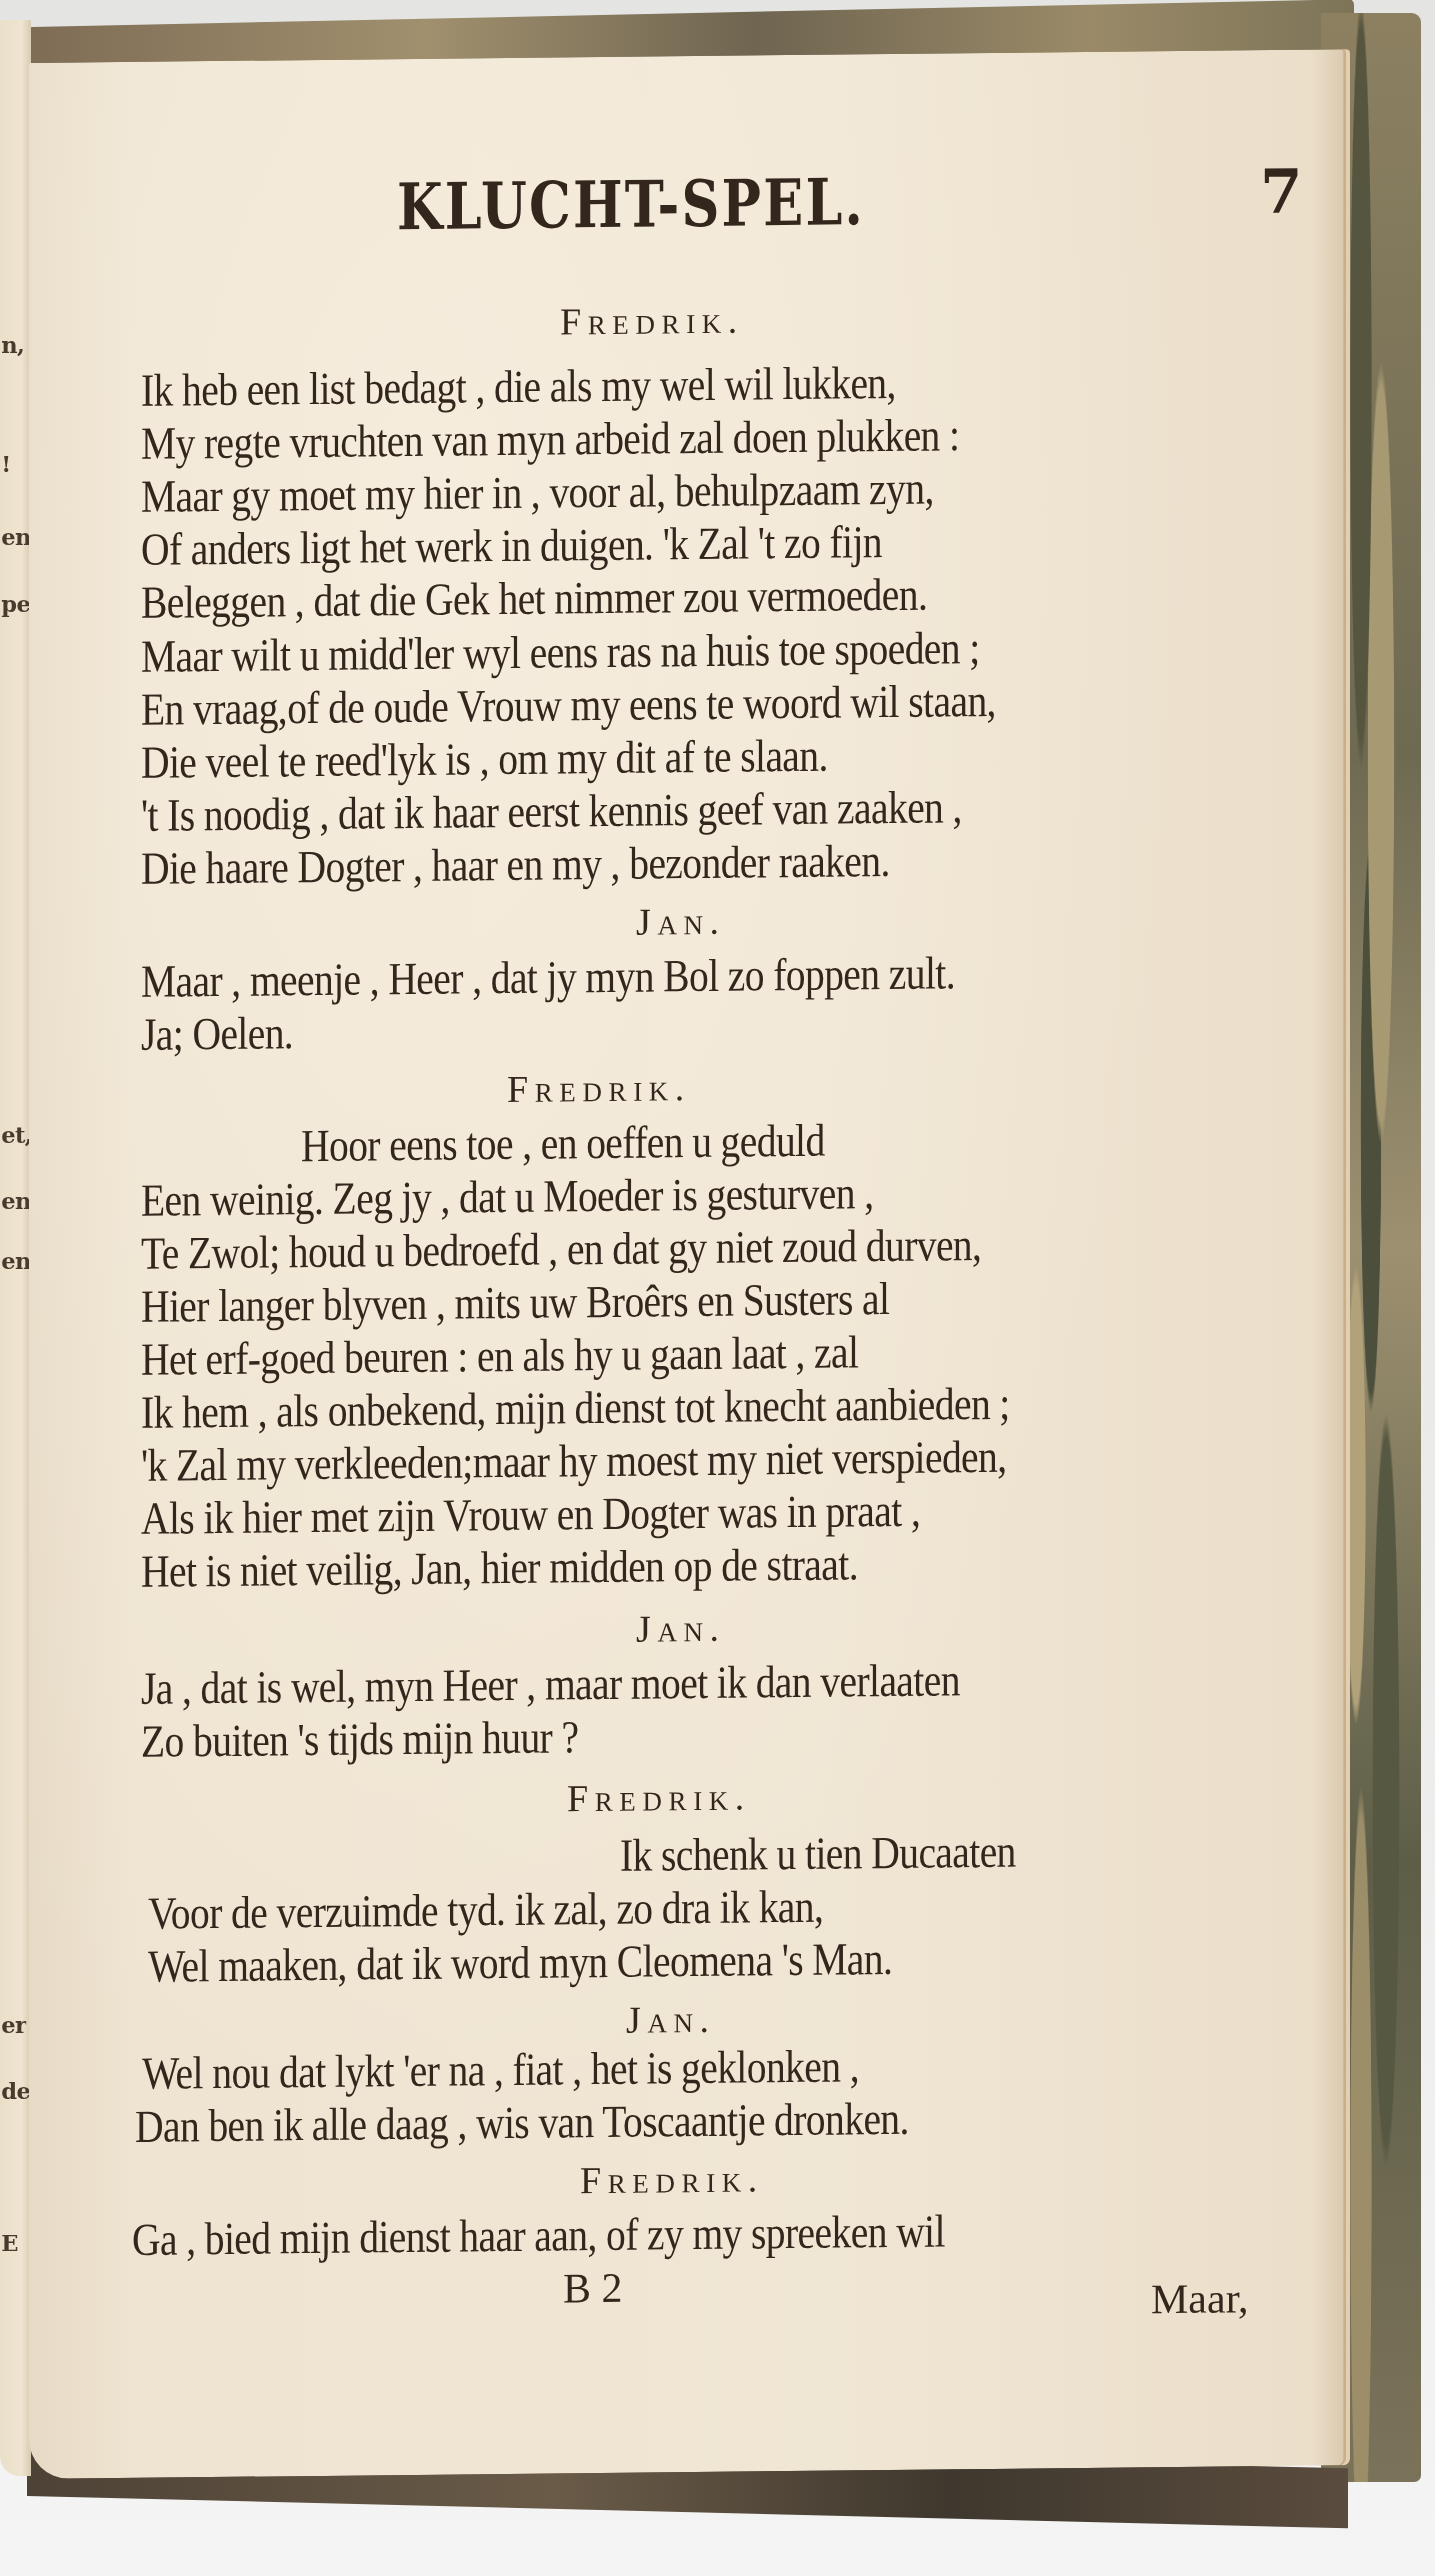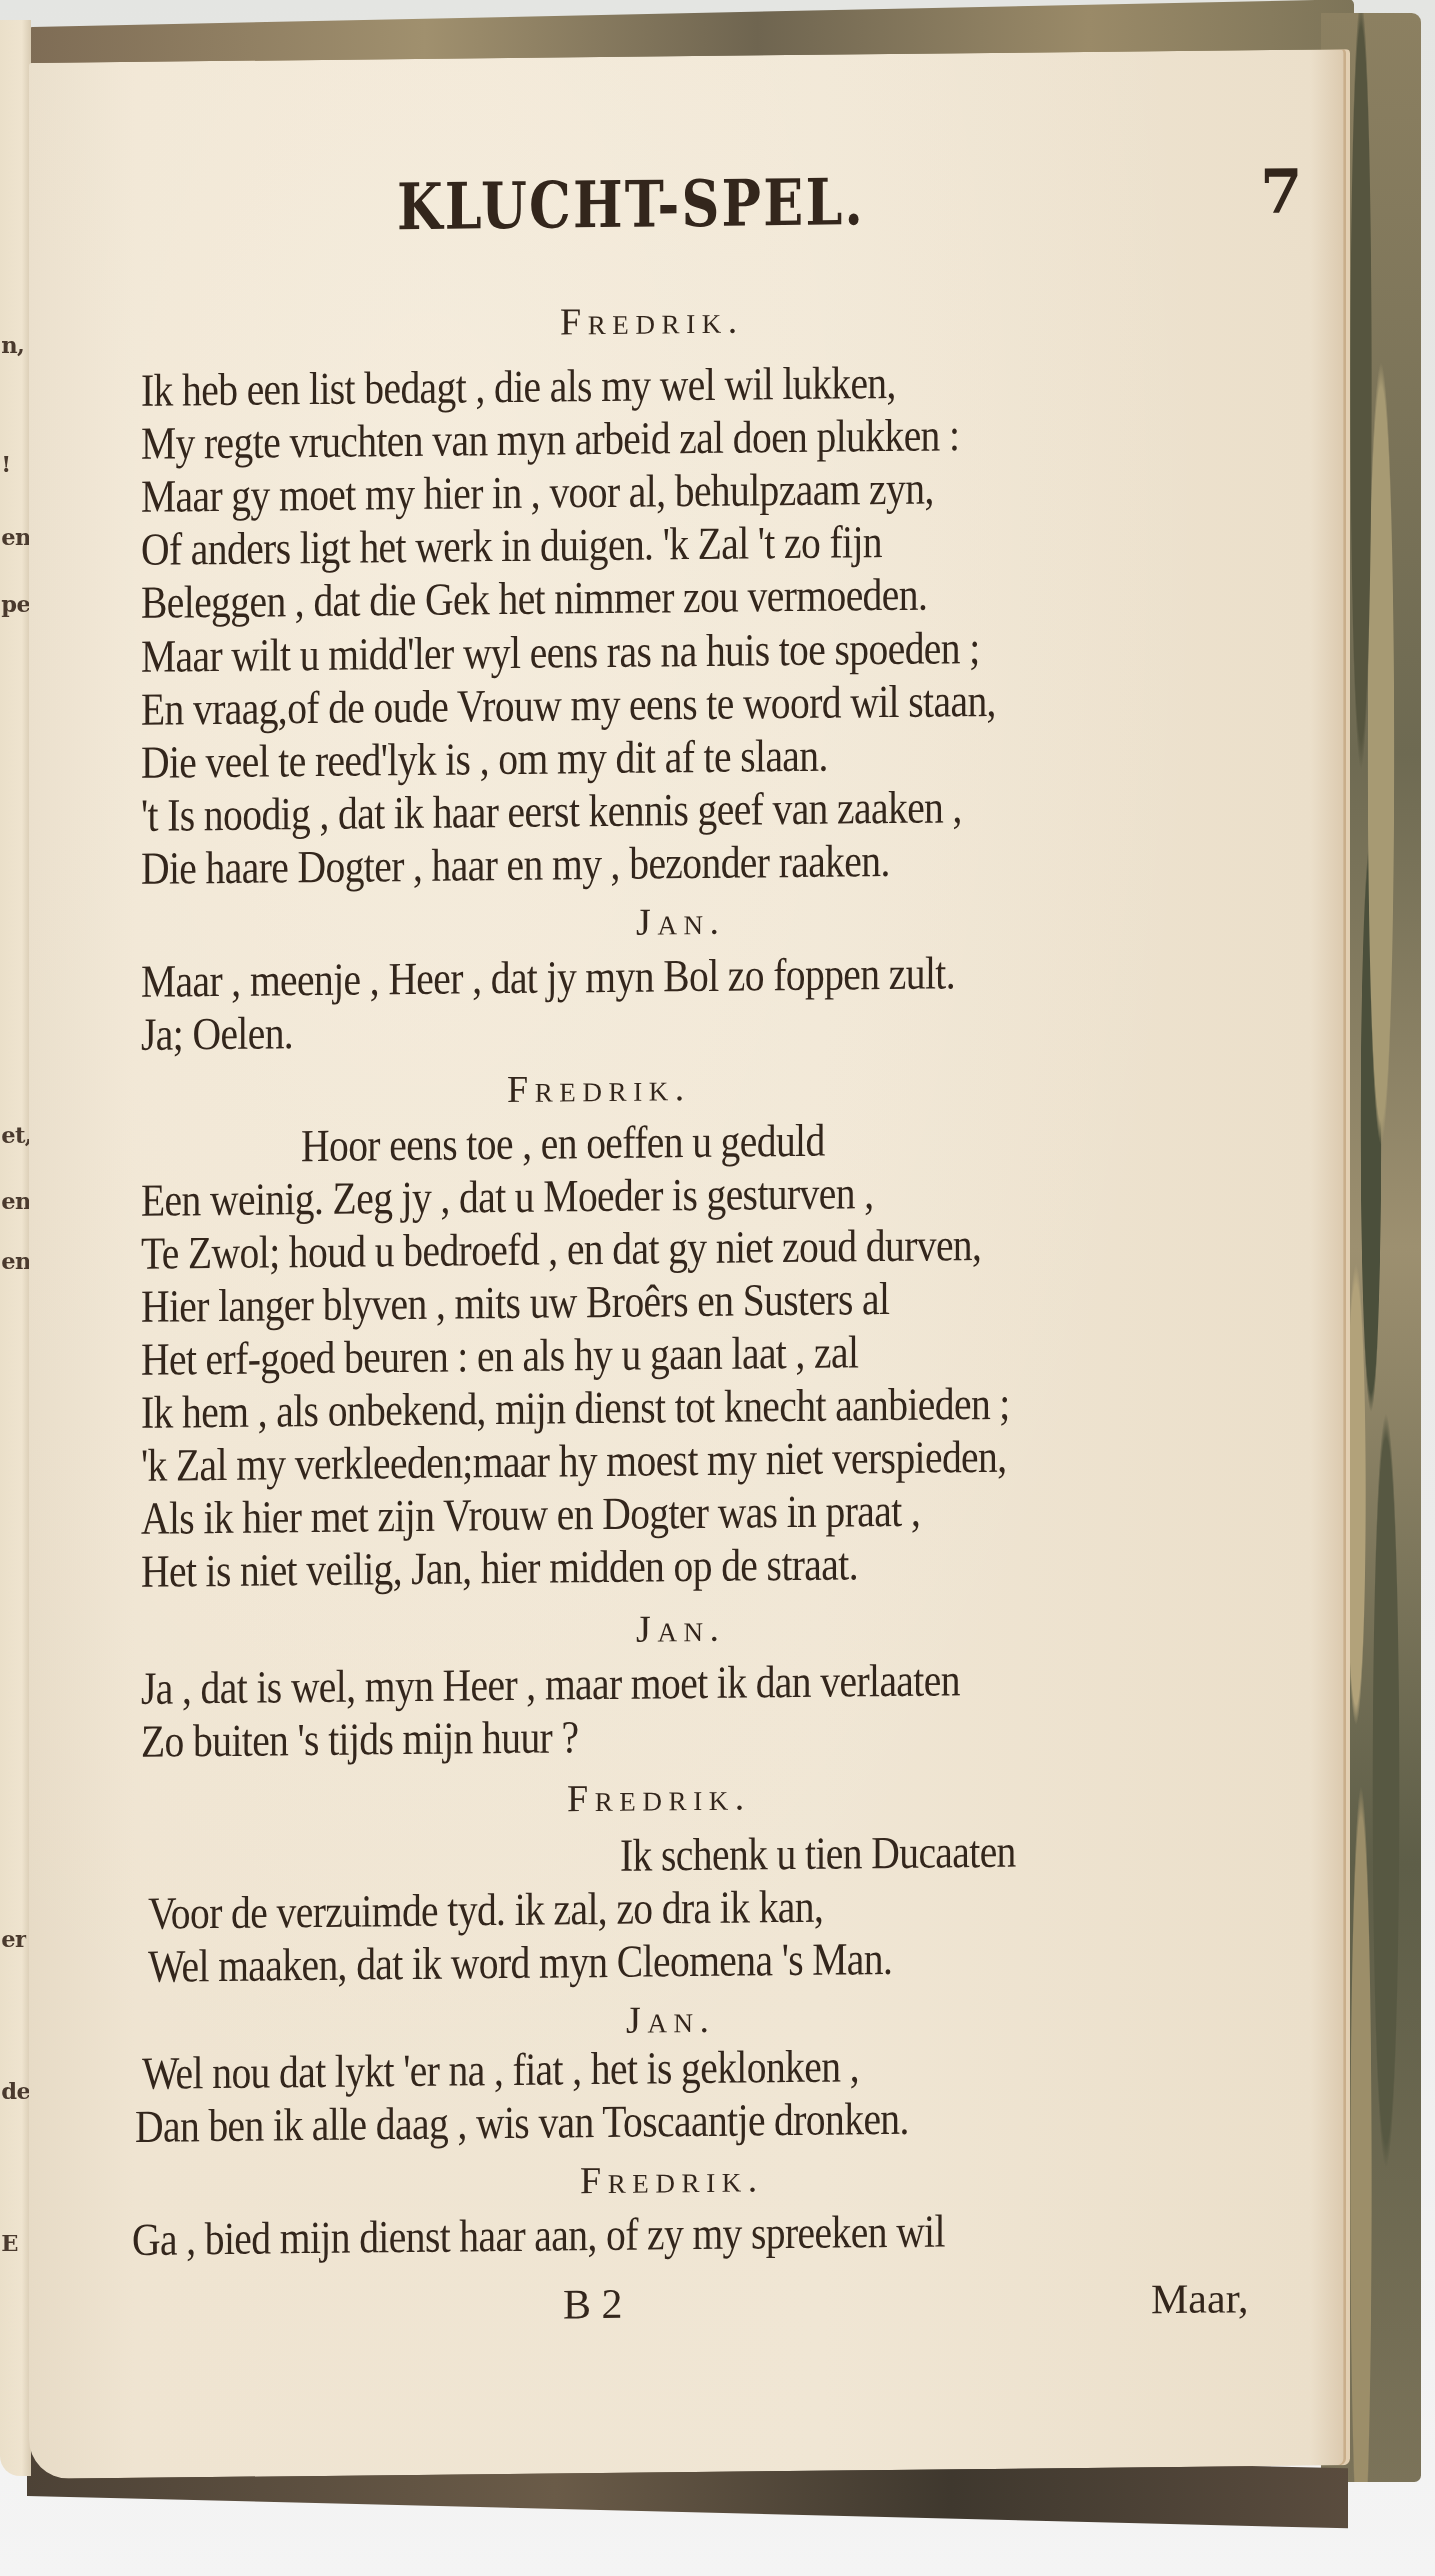--- a/index.html
+++ b/index.html
@@ -61,42 +61,42 @@
   }
   .speaker {
     position:absolute; font-size:38px; letter-spacing:6.6px; font-family:"Liberation Serif", serif;
     font-variant: small-caps; white-space:nowrap;
   }
   .line {
     position:absolute; font-size:46px; font-family:"Liberation Serif", serif;
     white-space:nowrap; letter-spacing:-0.7px; transform: scaleX(0.86); transform-origin:left;
   }
   .signature {
-    position:absolute; font-size:42px; font-family:"Liberation Serif", serif;margin-top:16px;
+    position:absolute; font-size:42px; font-family:"Liberation Serif", serif;
   }
   .catchword {
     position:absolute; font-size:42px; font-family:"Liberation Serif", serif;
   }
 </style>
 </head>
 <body>
 
 <div class="top-edge"></div>
 <div class="cover"></div>
 <div class="bottom-edge"></div>
 
 <div class="facing-page" id="facing">
     <div class="facing-frag" style="top: 312px;">n,</div>
     <div class="facing-frag" style="top: 431px;">!</div>
     <div class="facing-frag" style="top: 504px;">ent</div>
     <div class="facing-frag" style="top: 571px;">pen</div>
     <div class="facing-frag" style="top: 1102px;">et,</div>
     <div class="facing-frag" style="top: 1168px;">en,</div>
     <div class="facing-frag" style="top: 1228px;">en.</div>
-    <div class="facing-frag" style="top: 1906px;">er</div>
+    <div class="facing-frag" style="top: 1992px;">er</div>
     <div class="facing-frag" style="top: 2058px;">den</div>
     <div class="facing-frag" style="top: 2210px;">E</div>
   </div>
 
 <div class="page" id="page">
   <div class="running-head ink">KLUCHT-SPEL.</div>
   <div class="page-number ink">7</div>
   <div id="blocks">
       <div class="speaker ink" style="left: 531px; top: 242px;">Fredrik.</div>
       <div class="line ink" style="left: 112px; top: 302px;">Ik heb een list bedagt , die als my wel wil lukken,</div>

